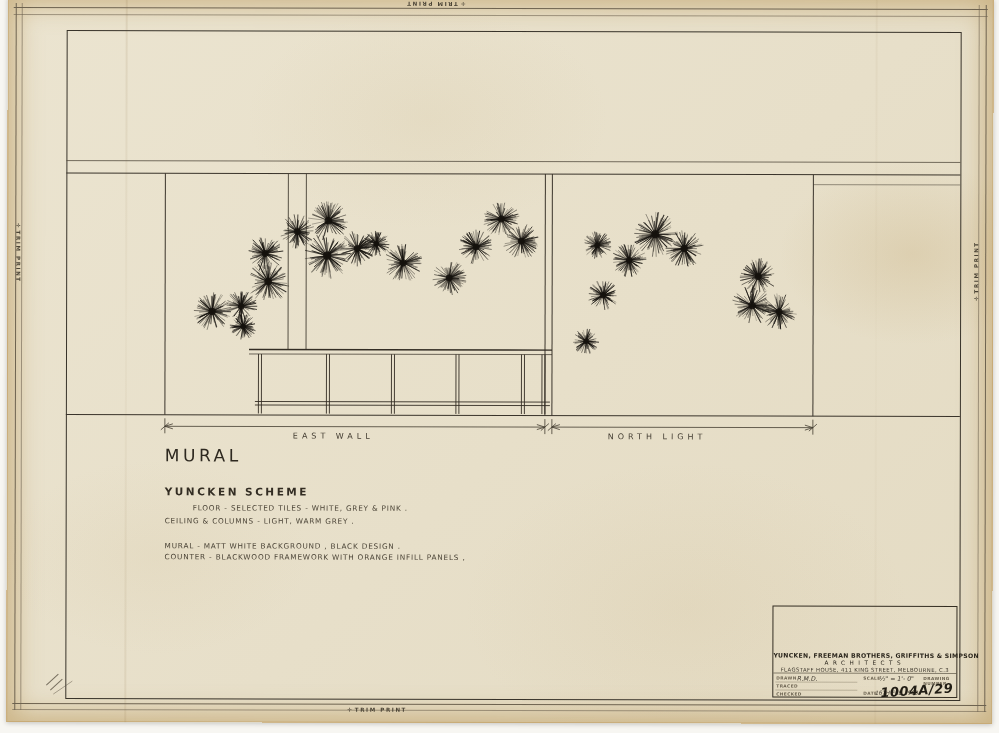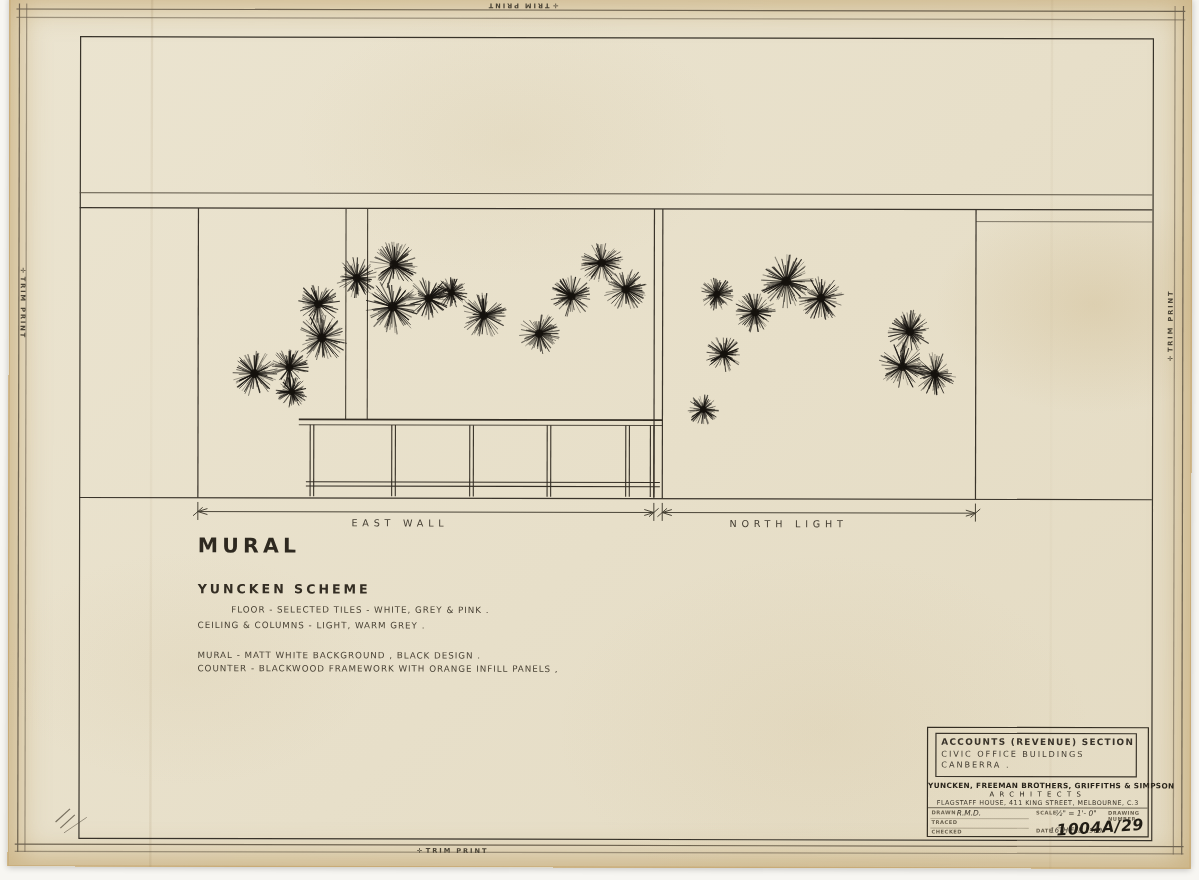--- a/index.html
+++ b/index.html
@@ -31,21 +31,21 @@
   .trim .arr{letter-spacing:0;margin-right:3px;font-weight:normal;}
   .border-rect{
     position:absolute;left:59px;top:33px;width:893px;height:667px;
     border:1.3px solid #38332a;
   }
   svg.linework{position:absolute;left:0;top:0;width:986px;height:722px;}
   .wall-label{
     position:absolute;font-size:8px;letter-spacing:4px;color:#433d32;white-space:nowrap;
   }
   .mural-title{
-    position:absolute;left:158px;top:448px;font-size:17px;font-weight:bold;
+    position:absolute;left:158px;top:448px;font-size:17px;font-weight:normal;
     letter-spacing:3.5px;color:#2e2920;
   }
   .scheme-head{
     position:absolute;left:158px;top:488px;font-size:10.5px;font-weight:bold;
     letter-spacing:2.5px;color:#332d23;
   }
   .scheme-line{
     position:absolute;left:158px;font-size:7.3px;letter-spacing:0.8px;color:#4a4336;white-space:nowrap;
   }
 
@@ -2162,25 +2162,20 @@
   <div class="wall-label" style="left:601px;top:434px;">NORTH   LIGHT</div>
 
   <div class="mural-title">MURAL</div>
   <div class="scheme-head">YUNCKEN  SCHEME</div>
   <div class="scheme-line" style="top:506px;padding-left:28px;">FLOOR    -      SELECTED  TILES -  WHITE, GREY  &amp;  PINK .</div>
   <div class="scheme-line" style="top:518.5px;">CEILING  &amp;  COLUMNS  -     LIGHT,  WARM  GREY .</div>
   <div class="scheme-line" style="top:531px;margin-top:24px;">COUNTER  -    BLACKWOOD  FRAMEWORK  WITH   ORANGE   INFILL  PANELS ,</div>
   <div class="scheme-line" style="top:543.5px;text-align:right;">MURAL -      MATT  WHITE    BACKGROUND ,  BLACK   DESIGN .</div>
 
   <div class="titleblock">
-    <div class="tb-project-box">
-      <div class="tb-p1">ACCOUNTS  (REVENUE)  SECTION</div>
-      <div class="tb-p2">CIVIC   OFFICE    BUILDINGS</div>
-      <div class="tb-p3">CANBERRA .</div>
-    </div>
     <div class="tb-firm">
       <div class="tb-f1">YUNCKEN,  FREEMAN  BROTHERS,  GRIFFITHS  &amp;  SIMPSON</div>
       <div class="tb-f2">ARCHITECTS</div>
       <div class="tb-f3">FLAGSTAFF  HOUSE,  411  KING  STREET,  MELBOURNE,  C.3</div>
     </div>
     <div class="tb-fields">
       <div class="tb-rowline" style="top:8px;"></div>
       <div class="tb-rowline" style="top:16px;"></div>
       <div class="tb-label" style="left:3px;top:2px;">DRAWN</div>
       <div class="tb-val" style="left:24px;top:0.5px;">R.M.D.</div>

